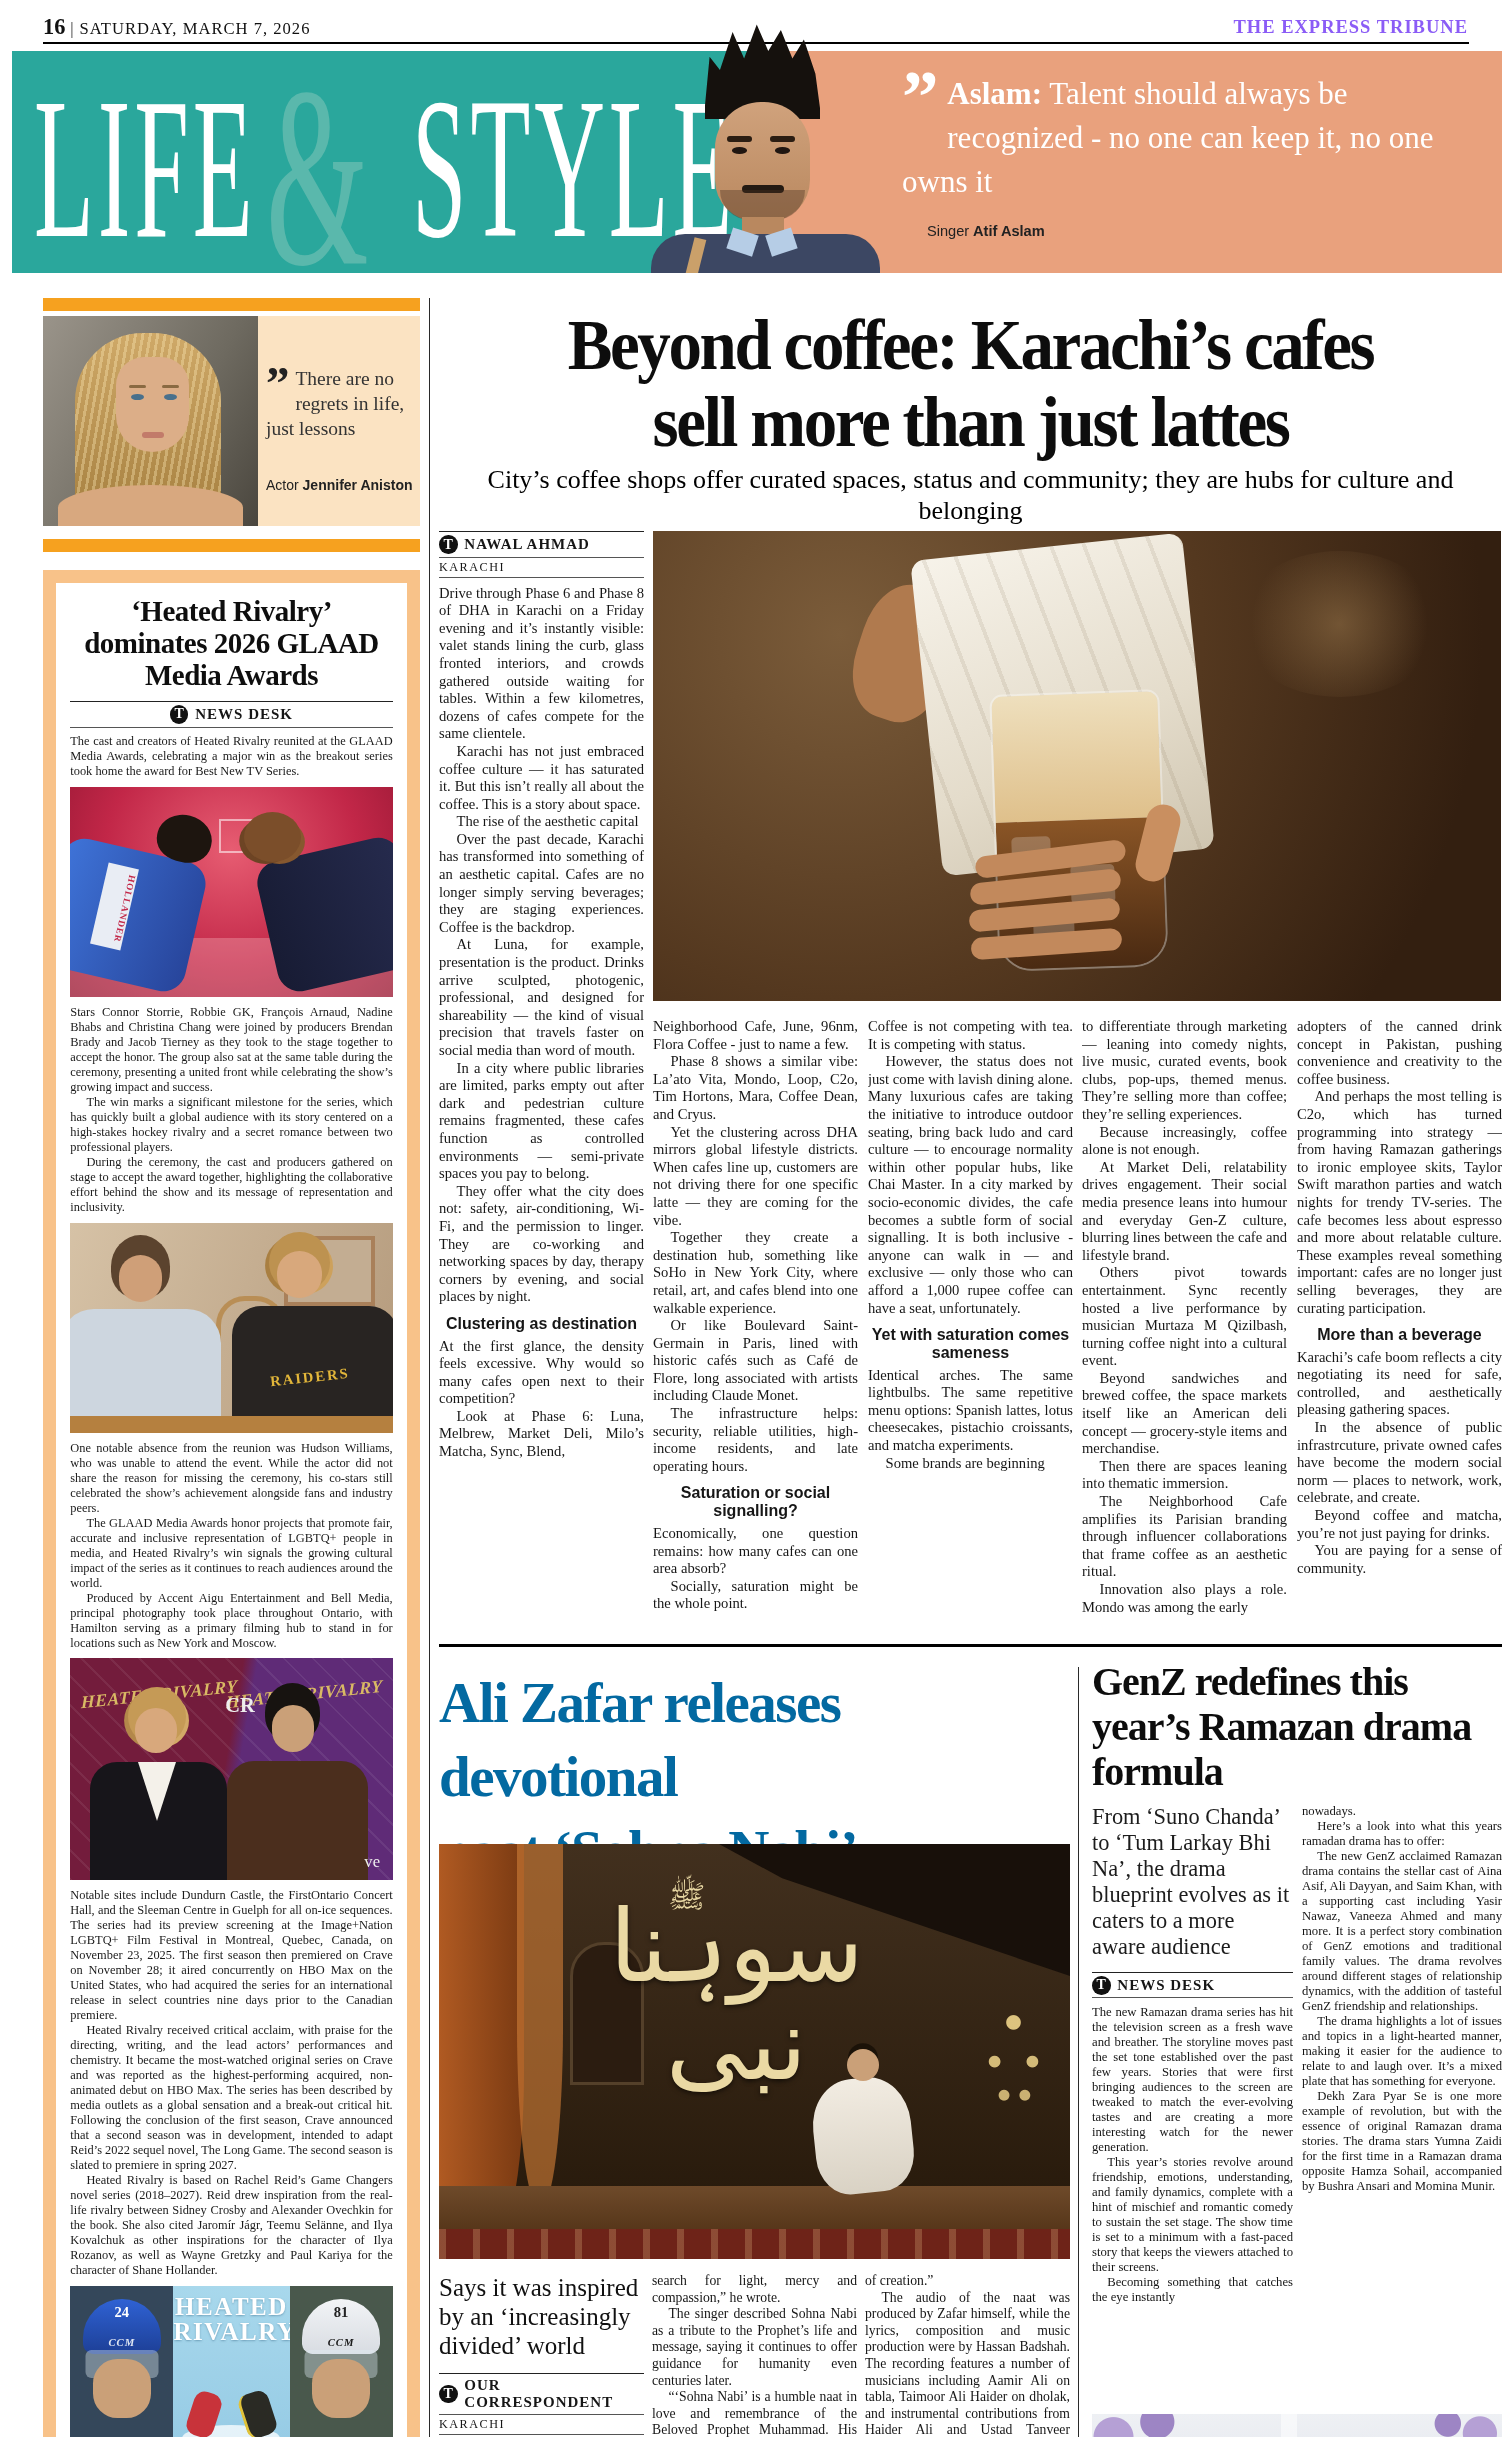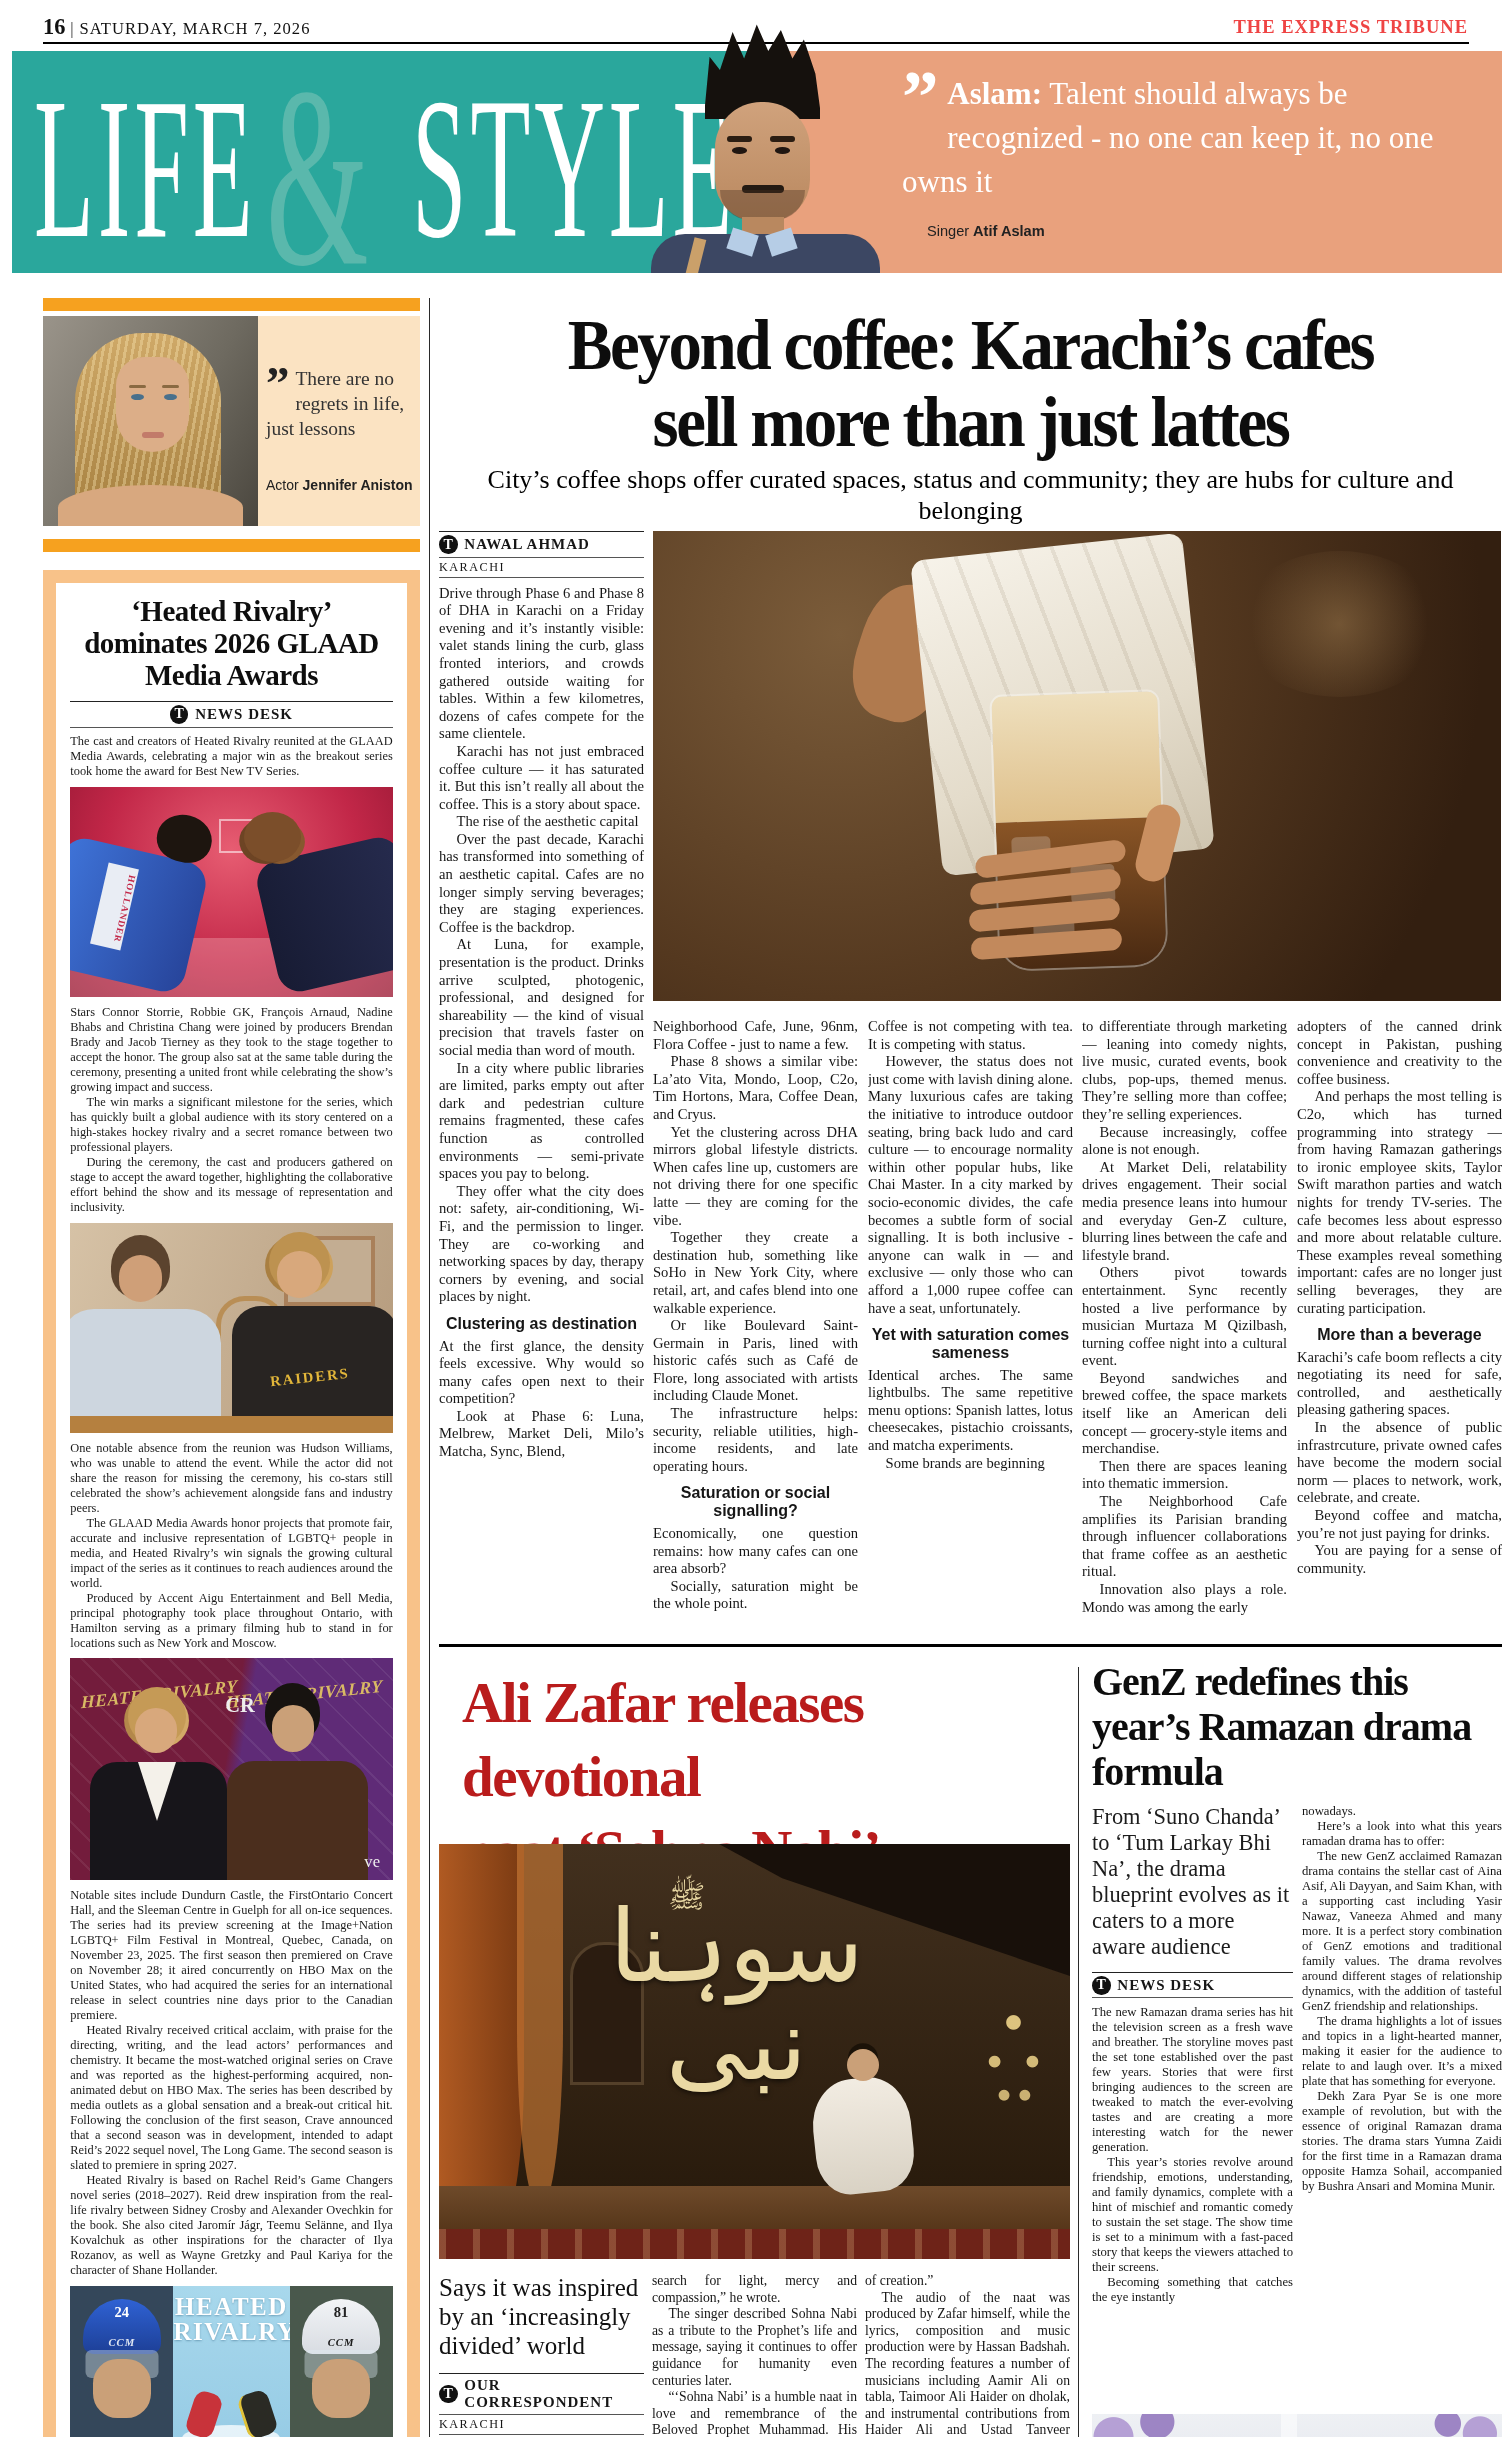--- a/index.html
+++ b/index.html
@@ -4,21 +4,21 @@
 <style>
   html,body{margin:0;padding:0;background:#fff;}
   #page{position:relative;width:1512px;height:2667px;background:#fff;overflow:hidden;
         font-family:"Liberation Serif","DejaVu Serif",serif;color:#161616;}
   .abs{position:absolute;}
   .sans{font-family:"Liberation Sans","DejaVu Sans",sans-serif;}
   
   .hdr-left{left:43px;top:13.7px;font-size:16.6px;letter-spacing:1px;color:#111;}
   .hdr-left b{font-size:22.4px;letter-spacing:0;}
   .hdr-left .sep{font-weight:300;padding:0 4.9px;color:#333;}
-  .hdr-right{right:44px;top:16.6px;font-size:18.5px;font-weight:bold;letter-spacing:1px;color:#ef4444;}
+  .hdr-right{right:44px;top:16.6px;font-size:18.5px;font-weight:bold;letter-spacing:1px;color:#8b5cf6;}
   .hdr-rule{left:43px;top:42px;width:1426px;height:2px;background:#000;}
   
   .mast-teal{left:12.2px;top:51px;width:746px;height:222px;background:#2aa79c;}
   .mast-peach{left:758px;top:51px;width:744px;height:222px;background:#e9a17d;}
   .mast-word{color:#fff;line-height:1;font-size:98px;transform:scaleY(2.05);transform-origin:top;letter-spacing:3.9px;}
   .w-life{left:34px;top:68px;}
   .w-style{left:412px;top:68px;}
   .w-amp{left:266px;top:49px;color:#5ab8ac;font-size:132px;line-height:1;transform:scaleY(1.95);transform-origin:top;}
   .mast-quote{left:902px;top:72px;width:583px;color:#fff;font-size:31px;line-height:1.42;}
   .mast-quote .qmark{float:left;font-size:73px;line-height:.72;margin-right:8.8px;font-weight:bold;}
@@ -162,21 +162,21 @@
     border:2.9px solid rgba(255,255,255,.35);overflow:hidden;transform:rotate(-2deg);}
   .cp-cream{position:absolute;left:0;top:0;width:100%;height:46%;background:linear-gradient(#eedfbd,#dfc08b);}
   .cp-coffee{position:absolute;left:0;bottom:0;width:100%;height:54%;background:linear-gradient(#8a5526,#4a2a12);}
   .cp-i1,.cp-i2,.cp-i3{position:absolute;background:rgba(255,255,255,.22);border-radius:4.9px;}
   .cp-i1{left:14.6px;top:141px;width:39px;height:34px;} .cp-i2{left:73px;top:171px;width:44px;height:39px;} .cp-i3{left:34px;top:210px;width:41px;height:34px;}
   .cp-f{position:absolute;width:151px;height:22.4px;border-radius:11.7px;background:#c2895c;}
   .cp-f1{left:322px;top:317px;transform:rotate(-7deg);} .cp-f2{left:317px;top:345px;transform:rotate(-6deg);}
   .cp-f3{left:316px;top:373px;transform:rotate(-5deg);} .cp-f4{left:318px;top:402px;transform:rotate(-4deg);}
   .cp-th{position:absolute;left:488px;top:273px;width:34px;height:78px;border-radius:16.6px;background:#c98f60;transform:rotate(14deg);}
   
-  .zhead{left:439px;top:1666px;width:639px;font-weight:bold;color:#b91c1c;font-size:57px;line-height:74px;letter-spacing:-1.5px;margin-left:23px;}
+  .zhead{left:439px;top:1666px;width:639px;font-weight:bold;color:#0369a1;font-size:57px;line-height:74px;letter-spacing:-1.5px;}
   .zimg{left:439px;top:1844px;width:631px;height:415px;overflow:hidden;background:linear-gradient(#42301e,#241709);}
   .z-d1{position:absolute;left:0;top:0;width:85px;height:100%;background:linear-gradient(90deg,#b05a22,#7a3a12);border-radius:0 0 45% 0;}
   .z-d2{position:absolute;left:78px;top:0;width:46px;height:88%;background:#c97a36;opacity:.65;border-radius:0 0 50% 50%;}
   .z-arch{position:absolute;left:131px;top:98px;width:68px;height:137px;border-radius:34px 34px 0 0;background:#2b1c10;border:3.9px solid #54402a;}
   .z-canopy{position:absolute;right:0;top:0;width:351px;height:132px;background:#18100a;clip-path:polygon(0 0,100% 0,100% 100%,18% 26%);}
   .z-callig{position:absolute;left:161px;top:54px;width:273px;color:#ead9a4;font-family:"DejaVu Sans",sans-serif;
     font-size:100px;line-height:.98;text-align:center;direction:rtl;text-shadow:0 1.5px 4.9px rgba(0,0,0,.55);}
   .z-saw{position:absolute;left:229px;top:34px;color:#ead9a4;font-family:"DejaVu Sans",sans-serif;font-size:31px;}
   .z-manh{position:absolute;left:408px;top:205px;width:32px;height:32px;border-radius:50%;background:#caa078;box-shadow:0 -6.8px 0 -1px #1b1208;}
   .z-manb{position:absolute;left:375px;top:234px;width:98px;height:115px;border-radius:42% 42% 34% 34%;

